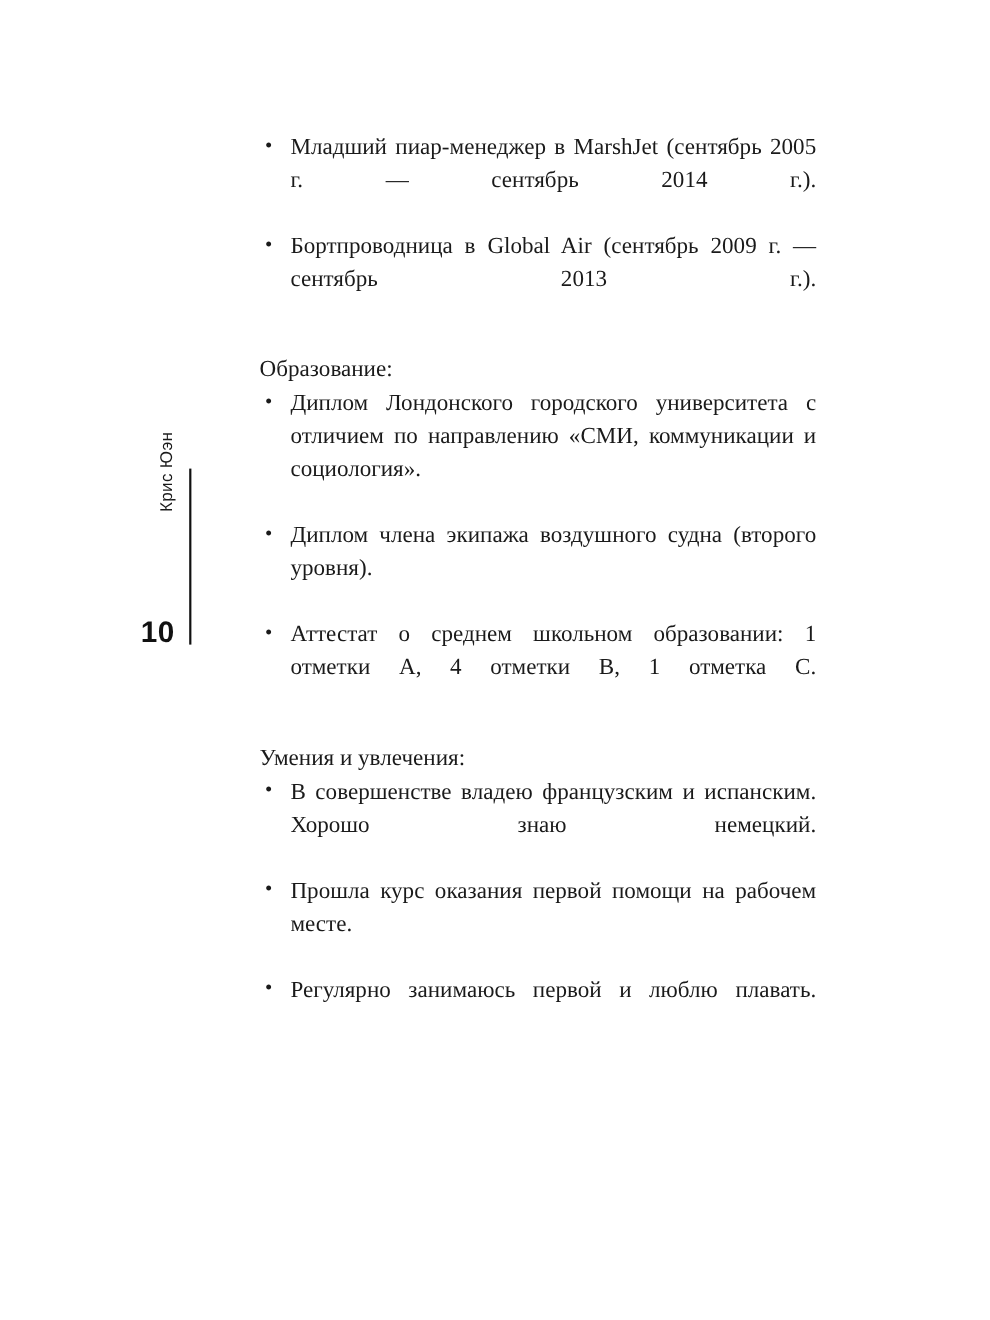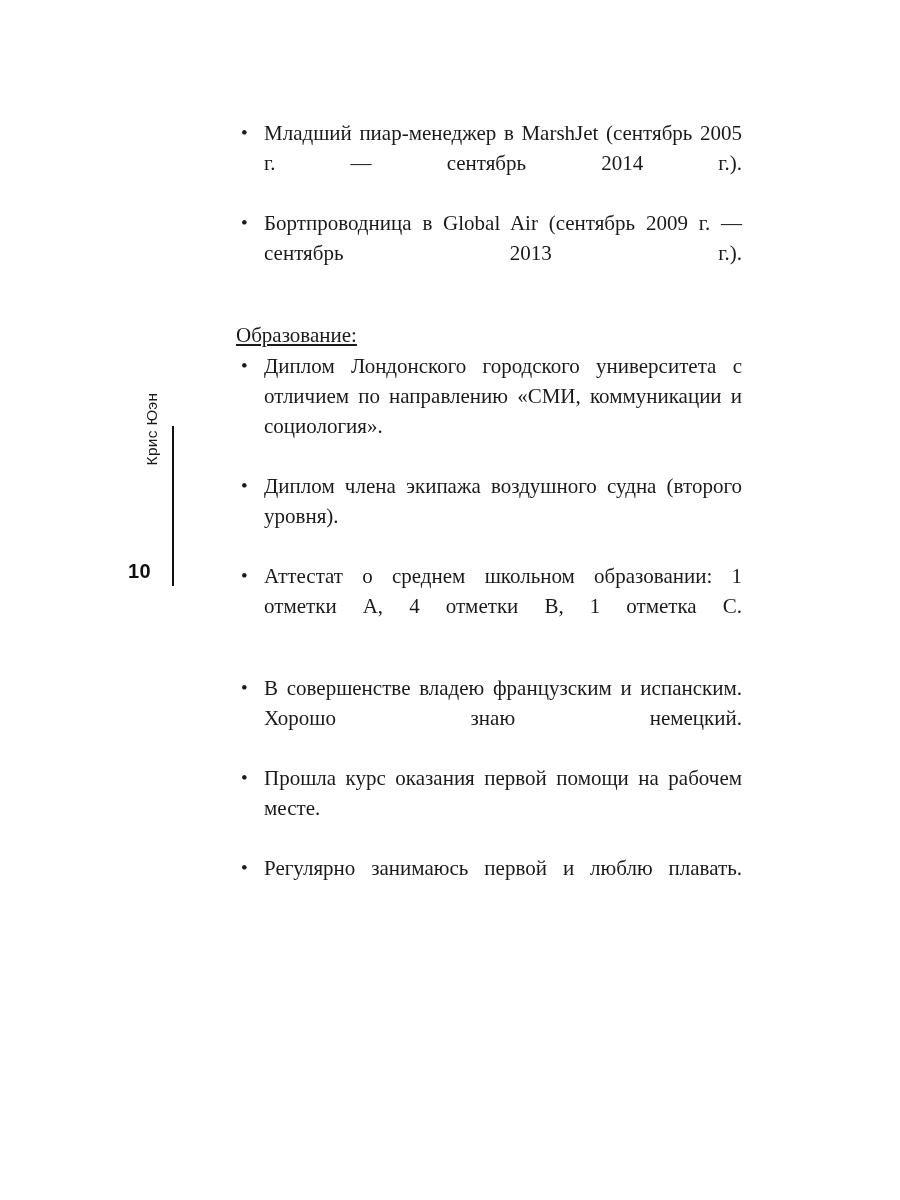--- a/index.html
+++ b/index.html
@@ -45,21 +45,21 @@
     text-align: center;
     white-space: nowrap;
   }
 
   .folio {
     position: absolute;
     left: 8px;
     top: 160px;
     font-family: "Liberation Sans", sans-serif;
     font-weight: bold;
-    font-size: 20px;
+    font-size: 27px;
     color: #111111;
     letter-spacing: 0.5px;
   }
 
   .margin-rule {
     position: absolute;
     left: 52px;
     top: 26px;
     width: 2px;
     height: 160px;
@@ -72,21 +72,20 @@
     left: 236px;
     top: 118px;
     width: 506px;
   }
 
   .section-head {
     font-size: 21px;
     line-height: 30px;
     margin: 0 0 1px 0;
     text-align: left;
-    text-decoration: underline;
   }
 
   .spacer {
     height: 22px;
   }
 
   ul.list {
     list-style: none;
     margin: 0;
     padding: 0;
@@ -158,20 +157,21 @@
           <li>
             <span class="bullet">•</span>
             <span class="txt"><span>Диплом члена экипажа воздушного судна (второго уровня).</span></span>
           </li>
           <li>
             <span class="bullet">•</span>
             <span class="txt"><span>Аттестат о среднем школьном образовании: 1 отметки </span><span class="it">A</span><span>, 4 отметки </span><span class="it">B</span><span>, 1 отметка </span><span class="it">C</span><span>.</span></span>
           </li>
         </ul>
         <div class="spacer"></div>
+        <div class="section-head">Умения и увлечения:</div>
         <ul class="list">
           <li>
             <span class="bullet">•</span>
             <span class="txt"><span>В совершенстве владею французским и испанским. Хорошо знаю немецкий.</span></span>
           </li>
           <li>
             <span class="bullet">•</span>
             <span class="txt"><span>Прошла курс оказания первой помощи на рабочем месте.</span></span>
           </li>
           <li>

